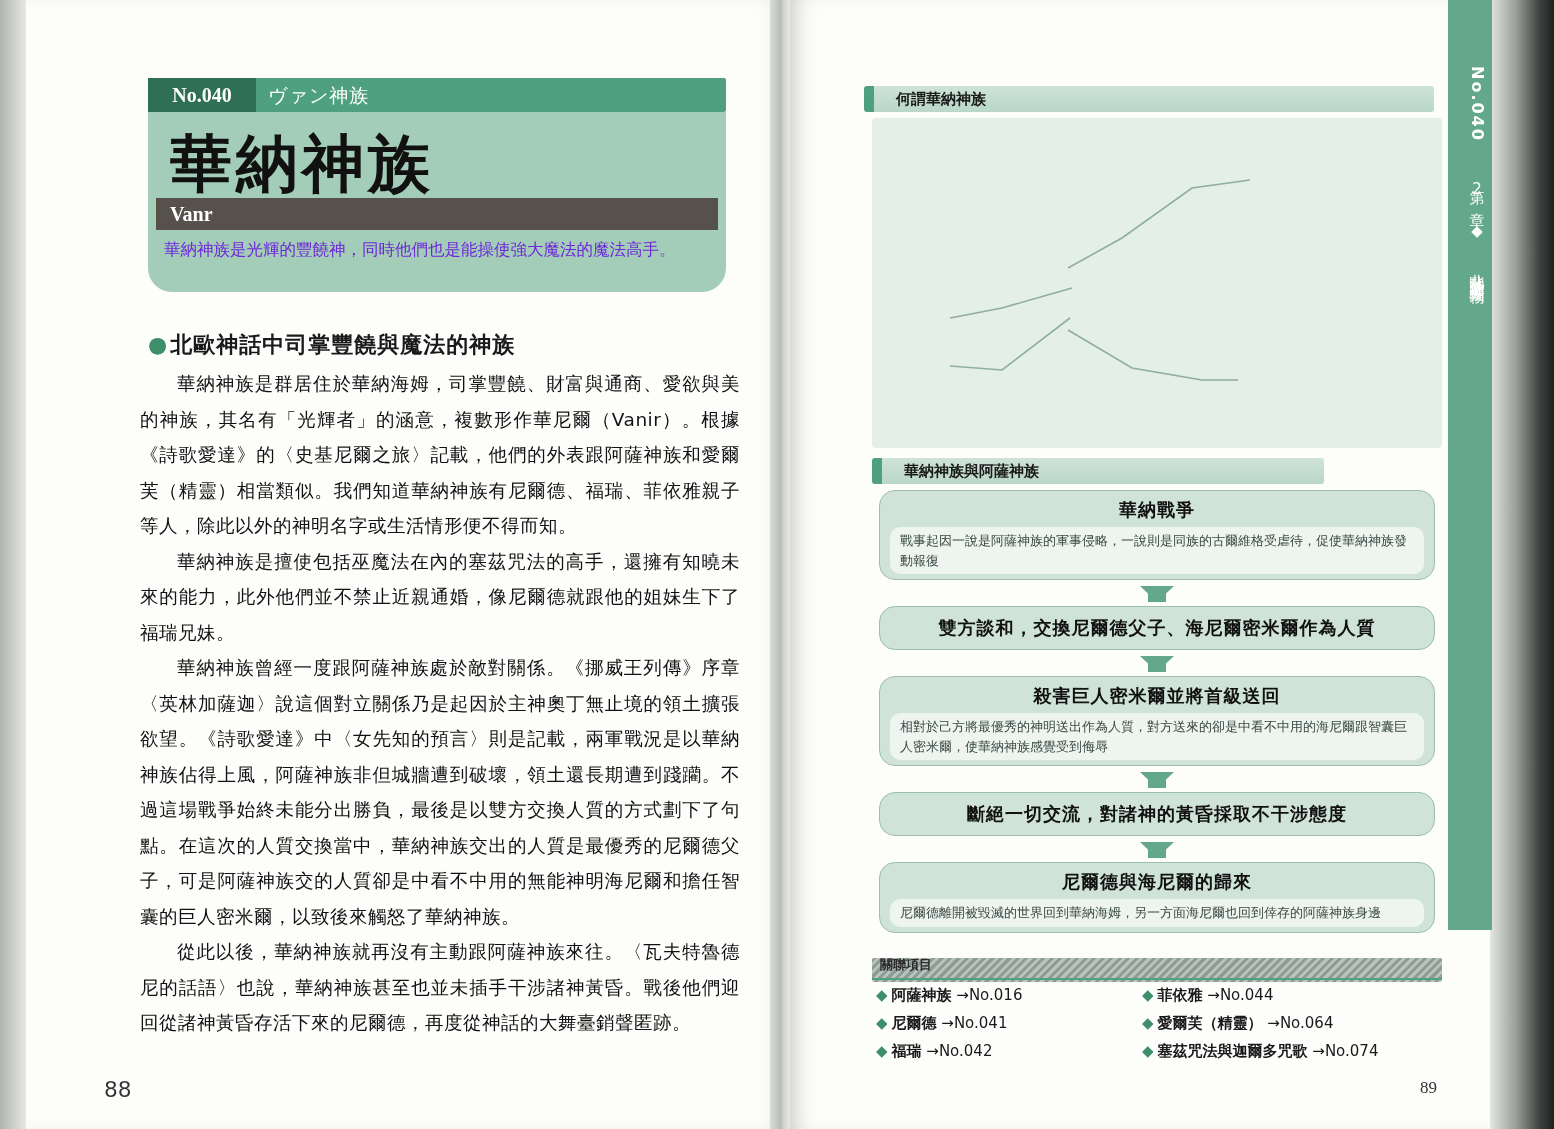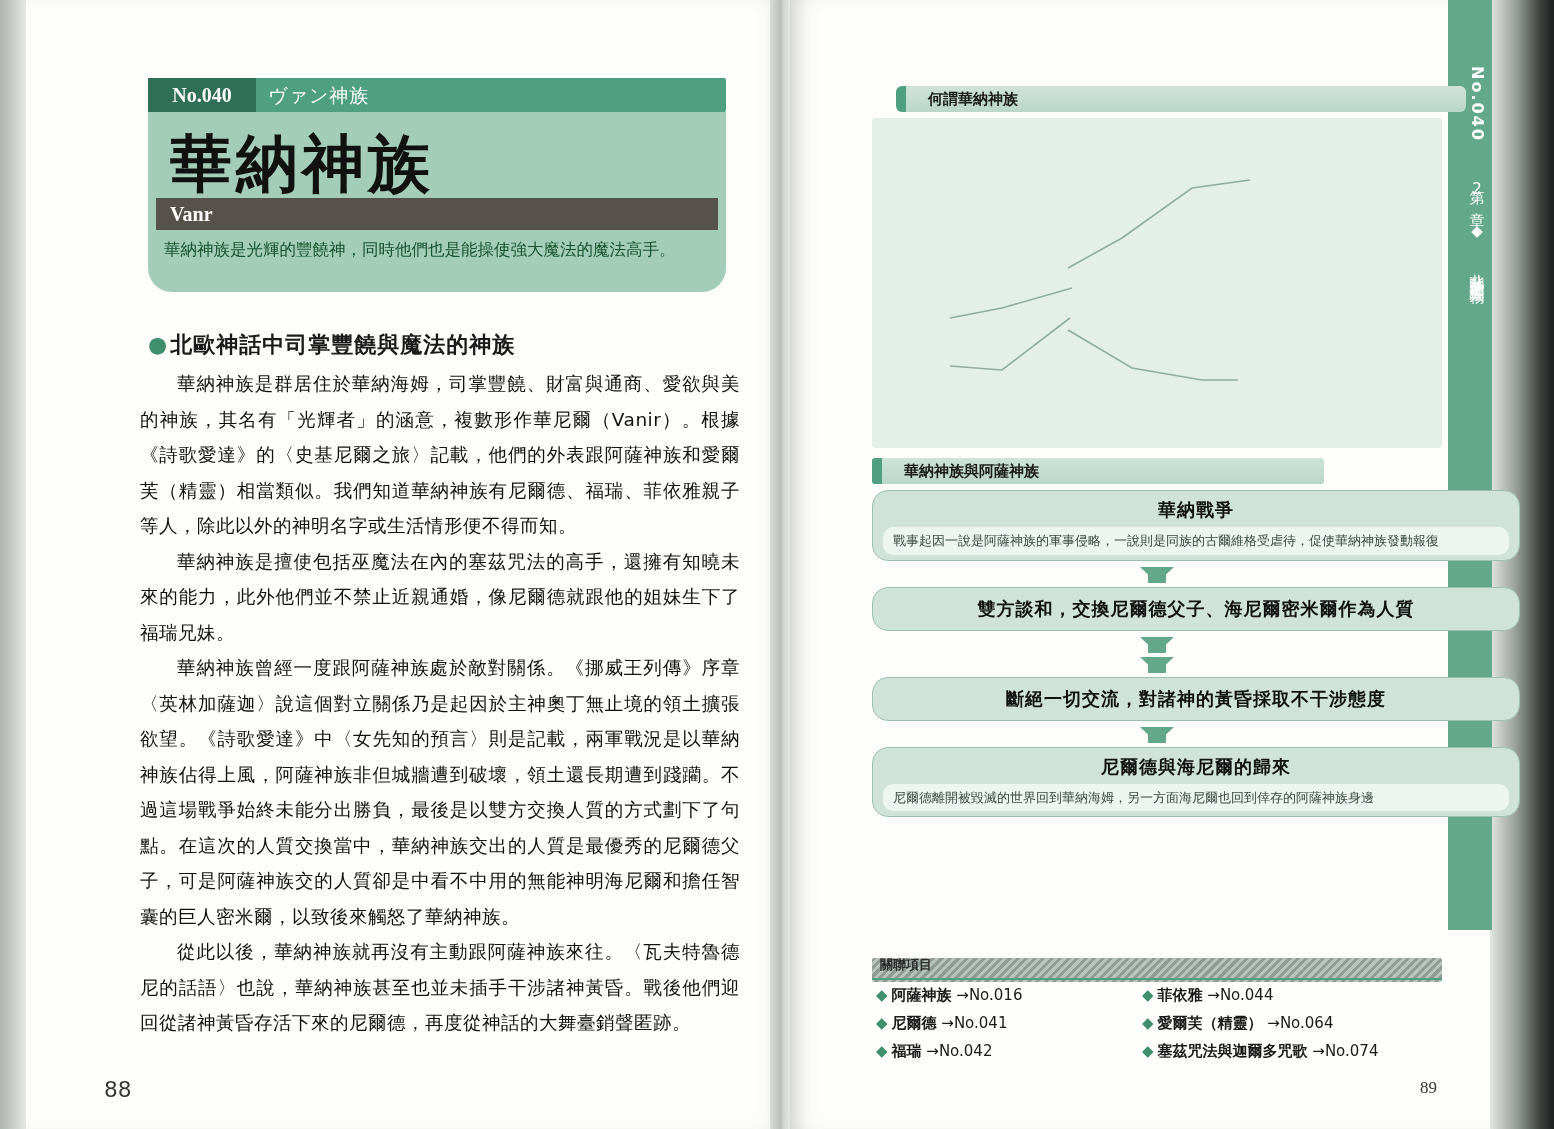--- a/index.html
+++ b/index.html
@@ -81,21 +81,21 @@
     font-family:"DejaVu Sans","Liberation Sans",sans-serif;
   }
   #title-rom{
     position:absolute;left:8px;top:86px;width:562px;height:32px;
     background:#57514c;color:#ffffff;
     font-family:"Liberation Serif",serif;font-size:20px;font-weight:bold;
     display:flex;align-items:center;padding-left:14px;box-sizing:border-box;
   }
   #title-desc{
     position:absolute;left:10px;top:124px;width:556px;
-    font-size:16.5px;line-height:1.7;color:#14532d;padding:0 6px;
+    font-size:16.5px;line-height:1.7;color:#6d28d9;padding:0 6px;
   }
   #sec-head{
     position:absolute;left:148px;top:330px;width:580px;
     font-size:22px;font-weight:bold;color:#1a1a1a;letter-spacing:1px;
   }
   #sec-head .bullet{color:#3f8f6d;font-size:22px;margin-right:2px;}
   #body-text{
     position:absolute;left:140px;top:366px;width:600px;
     font-size:18.5px;line-height:1.92;color:#111;text-align:justify;
     letter-spacing:.5px;
@@ -107,30 +107,30 @@
   }
 
   
   .panel-head{
     position:absolute;height:26px;border-radius:3px;
     background:linear-gradient(to bottom,#cfe3d8,#b9d7c8);
     color:#1b1b1b;font-size:15px;font-weight:bold;
     display:flex;align-items:center;box-sizing:border-box;padding-left:22px;
     border-left:10px solid #4fa080;
   }
-  #panel1-head{left:896px;top:86px;width:570px;border-radius:6px;}
+  #panel1-head{left:864px;top:86px;width:570px;}
   #panel1{
     position:absolute;left:872px;top:118px;width:570px;height:330px;
     background:#e3efe8;border-radius:4px;
   }
 
   #panel2-head{left:872px;top:458px;width:452px;}
   #flow{position:absolute;left:872px;top:490px;width:570px;}
   .fbox{
-    position:relative;margin:0 auto 6px auto;width:648px;
+    position:relative;margin:0 auto 6px auto;width:556px;
     background:#cfe3d8;border:1.5px solid #9dbfae;border-radius:16px;
     box-sizing:border-box;padding:5px 10px;
   }
   .fbox .ftitle{
     text-align:center;font-size:18px;font-weight:bold;color:#111;letter-spacing:1px;
     padding:2px 0 2px 0;
   }
   .fbox .fdesc{
     background:#eef5f1;border-radius:10px;margin-top:3px;padding:4px 10px;
     font-size:13px;line-height:1.5;color:#3a4a43;
@@ -232,20 +232,24 @@
   <div id="flow">
     <div class="fbox">
       <div class="ftitle">華納戰爭</div>
       <div class="fdesc">戰事起因一說是阿薩神族的軍事侵略，一說則是同族的古爾維格受虐待，促使華納神族發動報復</div>
     </div>
     <div class="arrow"></div>
     <div class="fbox single">
       <div class="ftitle">雙方談和，交換尼爾德父子、海尼爾密米爾作為人質</div>
     </div>
     <div class="arrow"></div>
+    <div class="fbox">
+      <div class="ftitle">殺害巨人密米爾並將首級送回</div>
+      <div class="fdesc">相對於己方將最優秀的神明送出作為人質，對方送來的卻是中看不中用的海尼爾跟智囊巨人密米爾，使華納神族感覺受到侮辱</div>
+    </div>
     <div class="arrow"></div>
     <div class="fbox single">
       <div class="ftitle">斷絕一切交流，對諸神的黃昏採取不干涉態度</div>
     </div>
     <div class="arrow"></div>
     <div class="fbox">
       <div class="ftitle">尼爾德與海尼爾的歸來</div>
       <div class="fdesc">尼爾德離開被毀滅的世界回到華納海姆，另一方面海尼爾也回到倖存的阿薩神族身邊</div>
     </div>
   </div>

